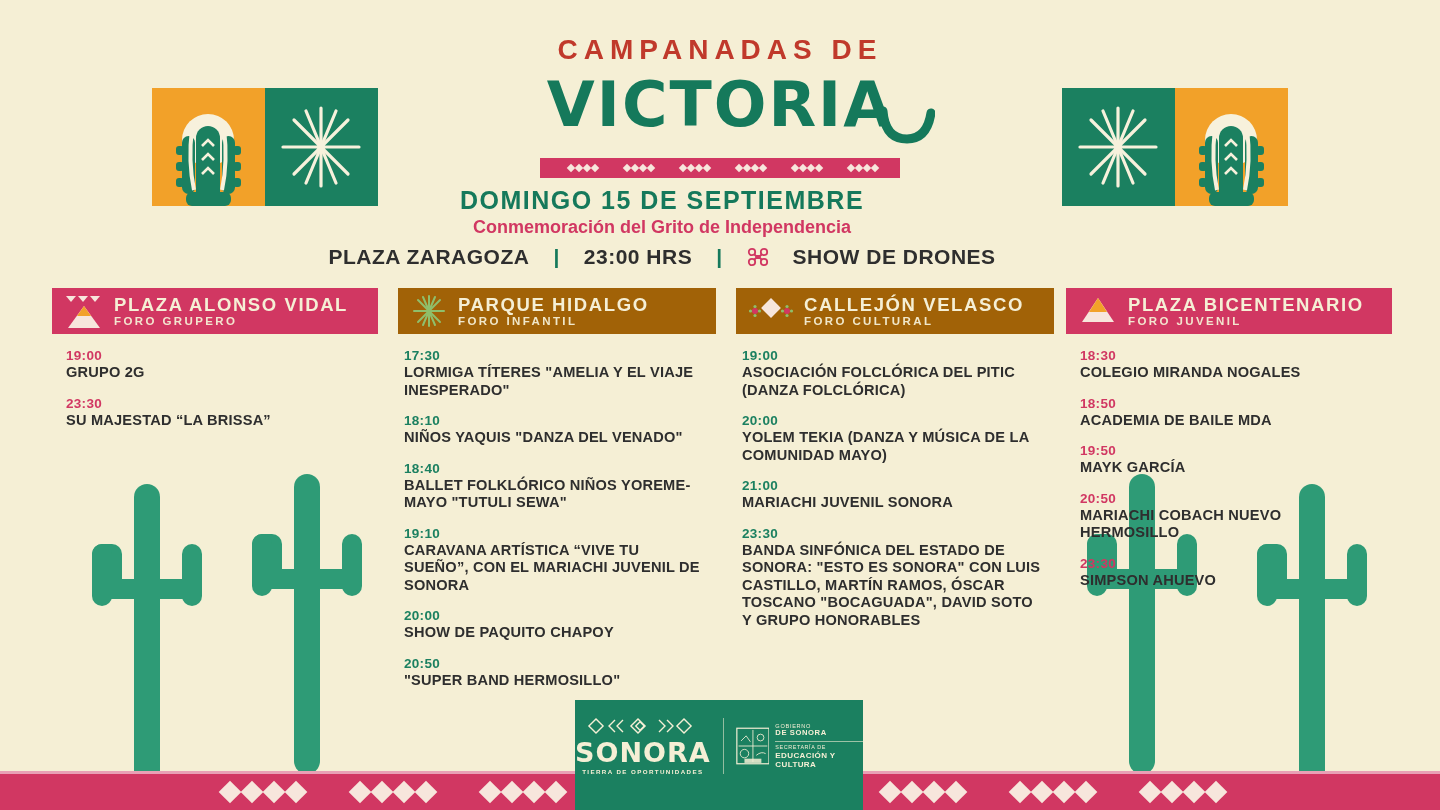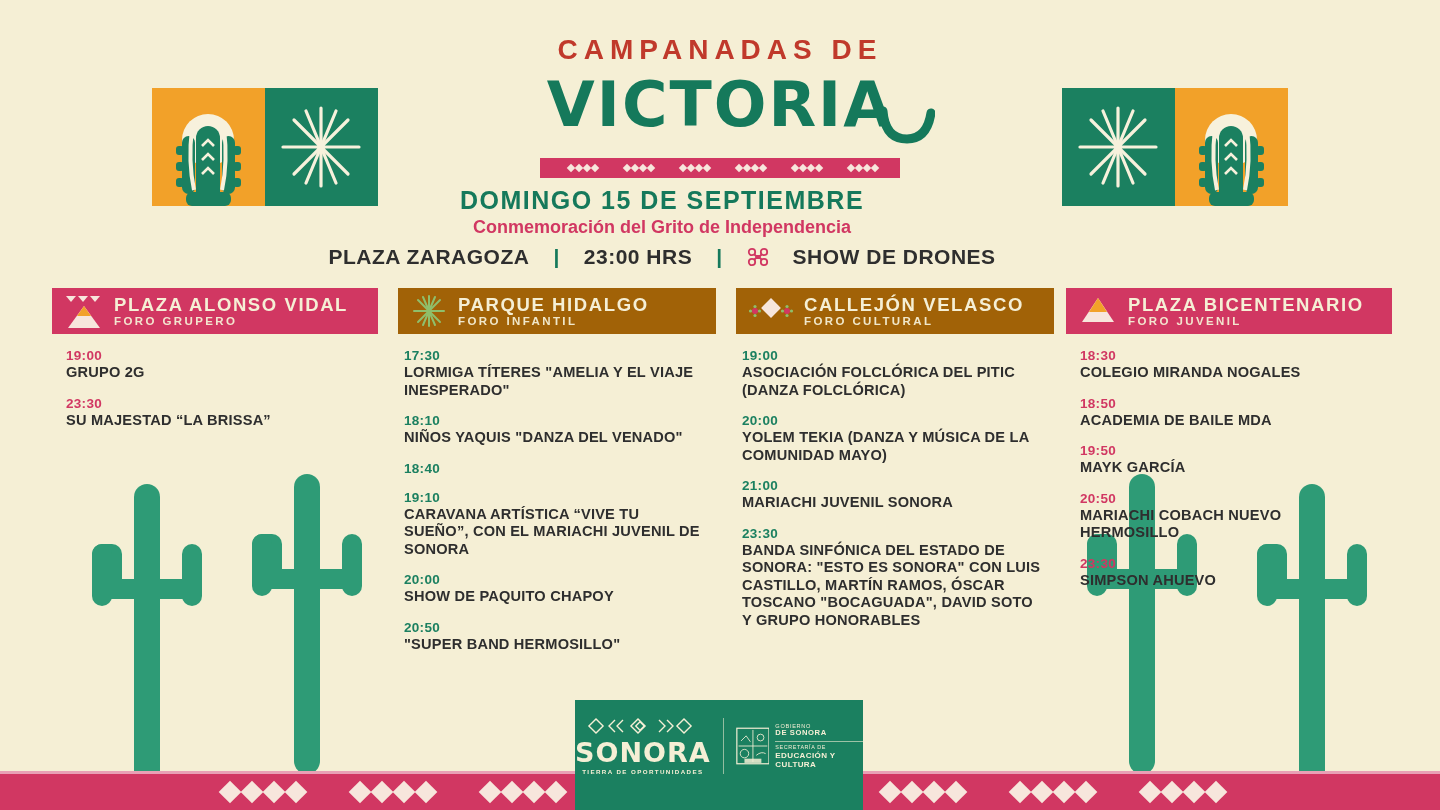--- a/index.html
+++ b/index.html
@@ -412,20 +412,21 @@
       <div class="evt">
         <div class="time">17:30</div>
         <div class="name">LORMIGA TÍTERES "AMELIA Y EL VIAJE INESPERADO"</div>
       </div>
       <div class="evt">
         <div class="time">18:10</div>
         <div class="name">NIÑOS YAQUIS "DANZA DEL VENADO"</div>
       </div>
       <div class="evt">
         <div class="time">18:40</div>
+        <div class="name">BALLET FOLKLÓRICO NIÑOS YOREME-MAYO "TUTULI SEWA"</div>
       </div>
       <div class="evt">
         <div class="time">19:10</div>
         <div class="name">CARAVANA ARTÍSTICA “VIVE TU SUEÑO”, CON EL MARIACHI JUVENIL DE SONORA</div>
       </div>
       <div class="evt">
         <div class="time">20:00</div>
         <div class="name">SHOW DE PAQUITO CHAPOY</div>
       </div>
       <div class="evt">

